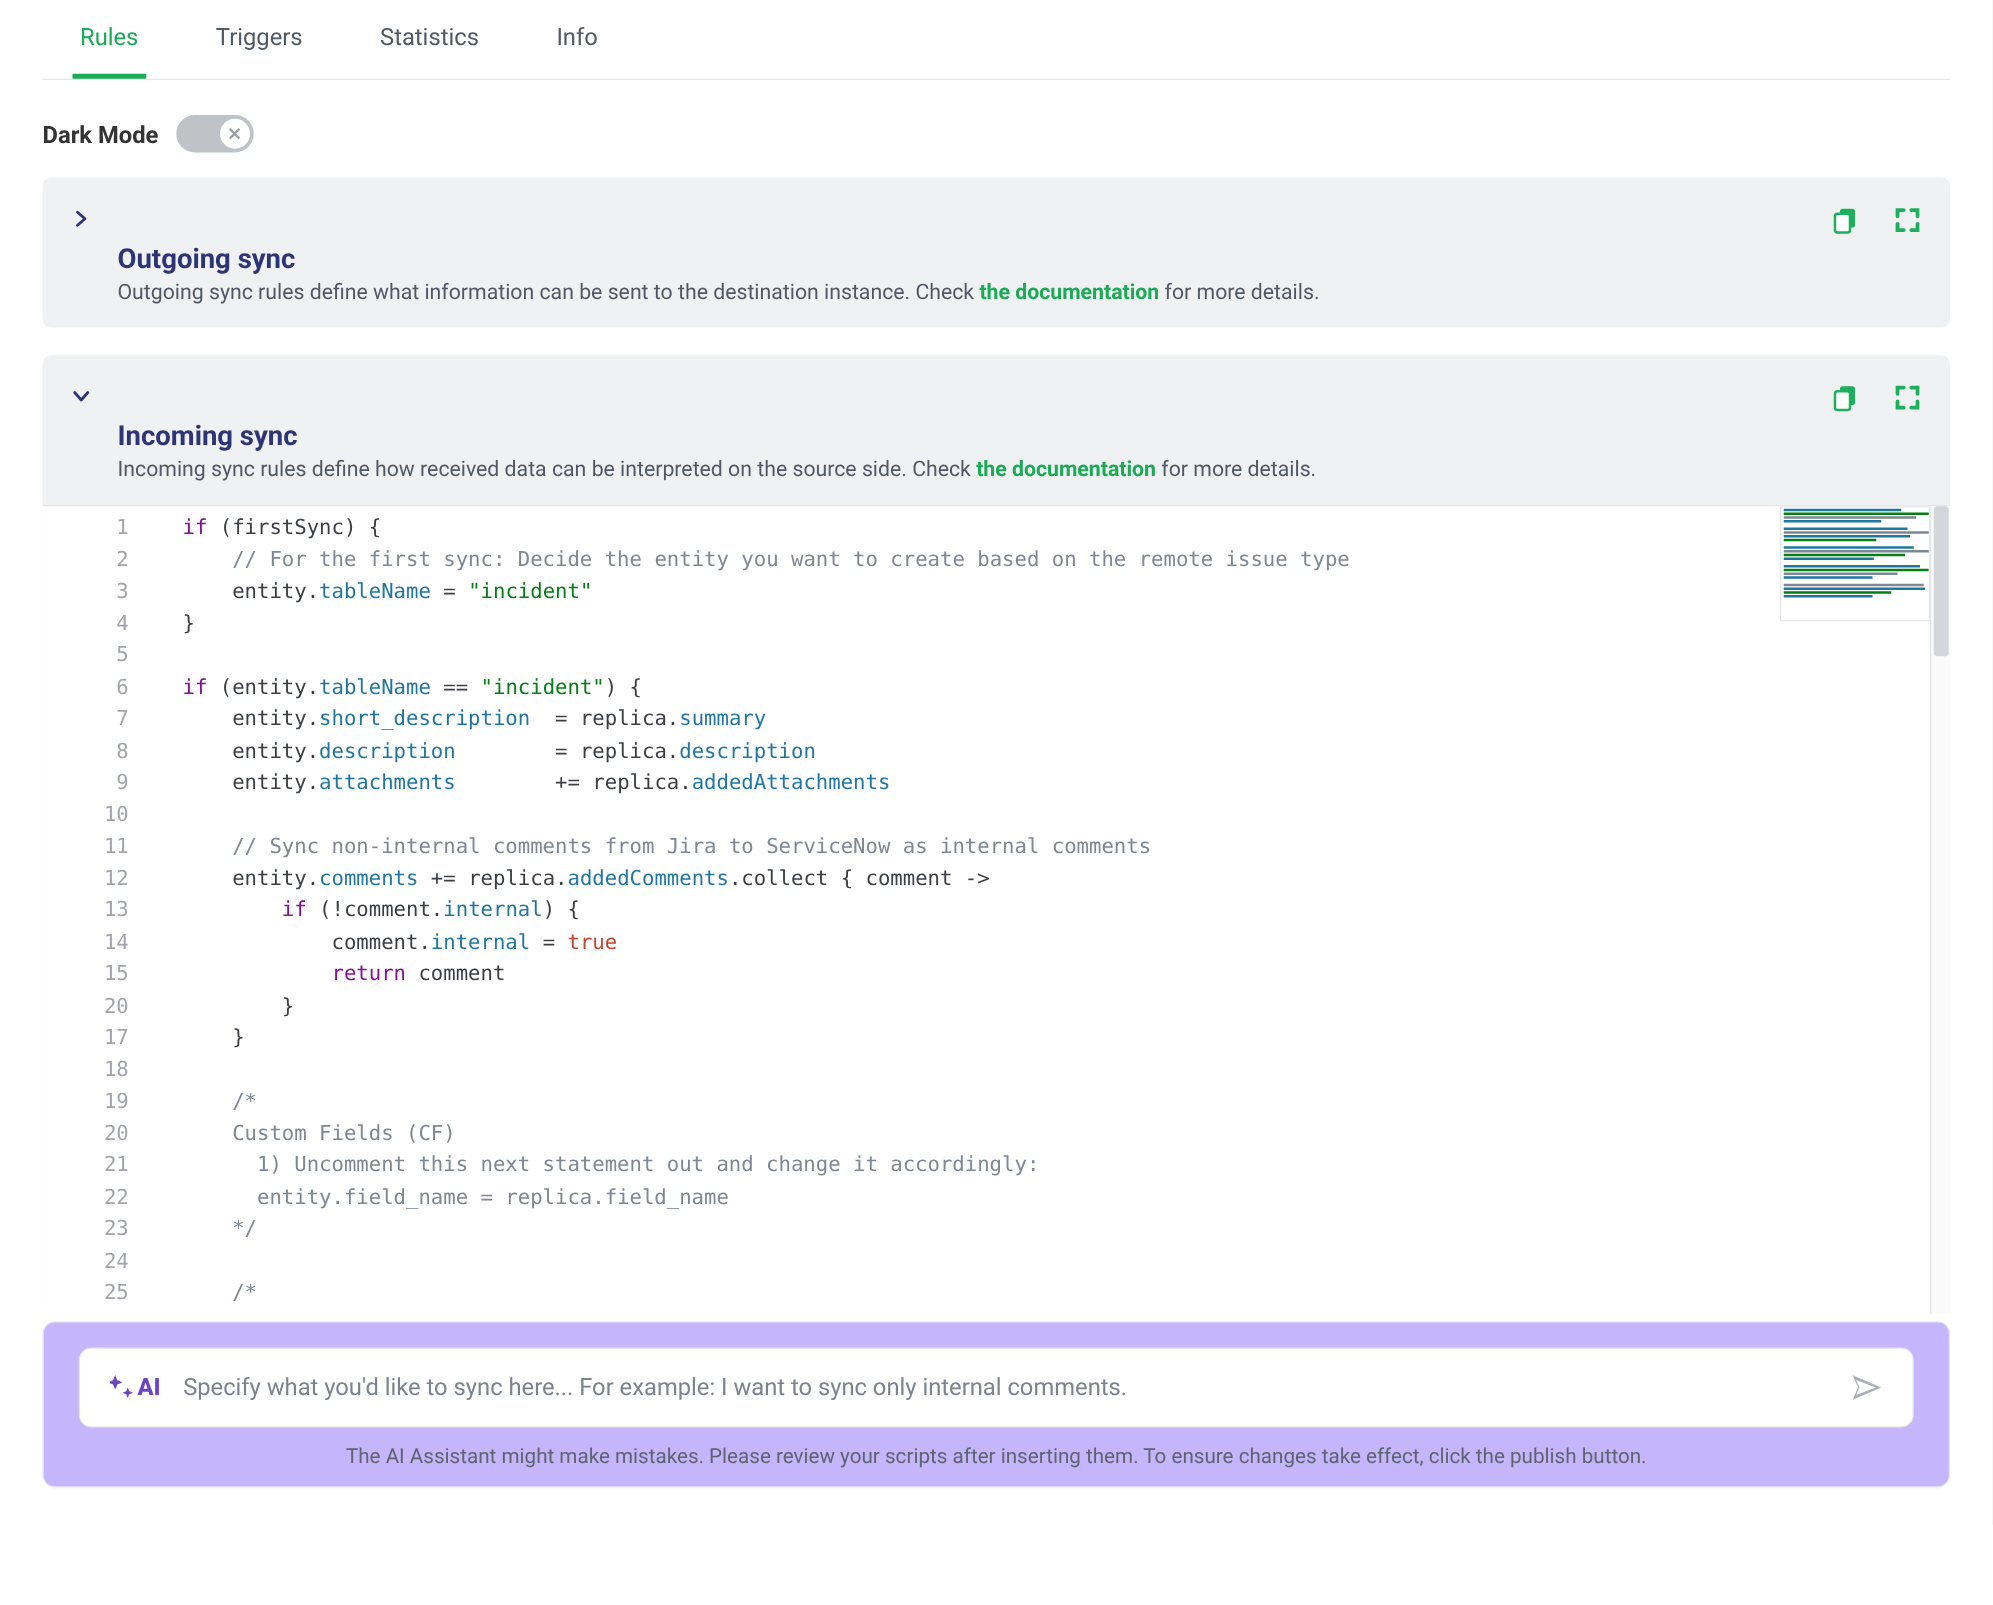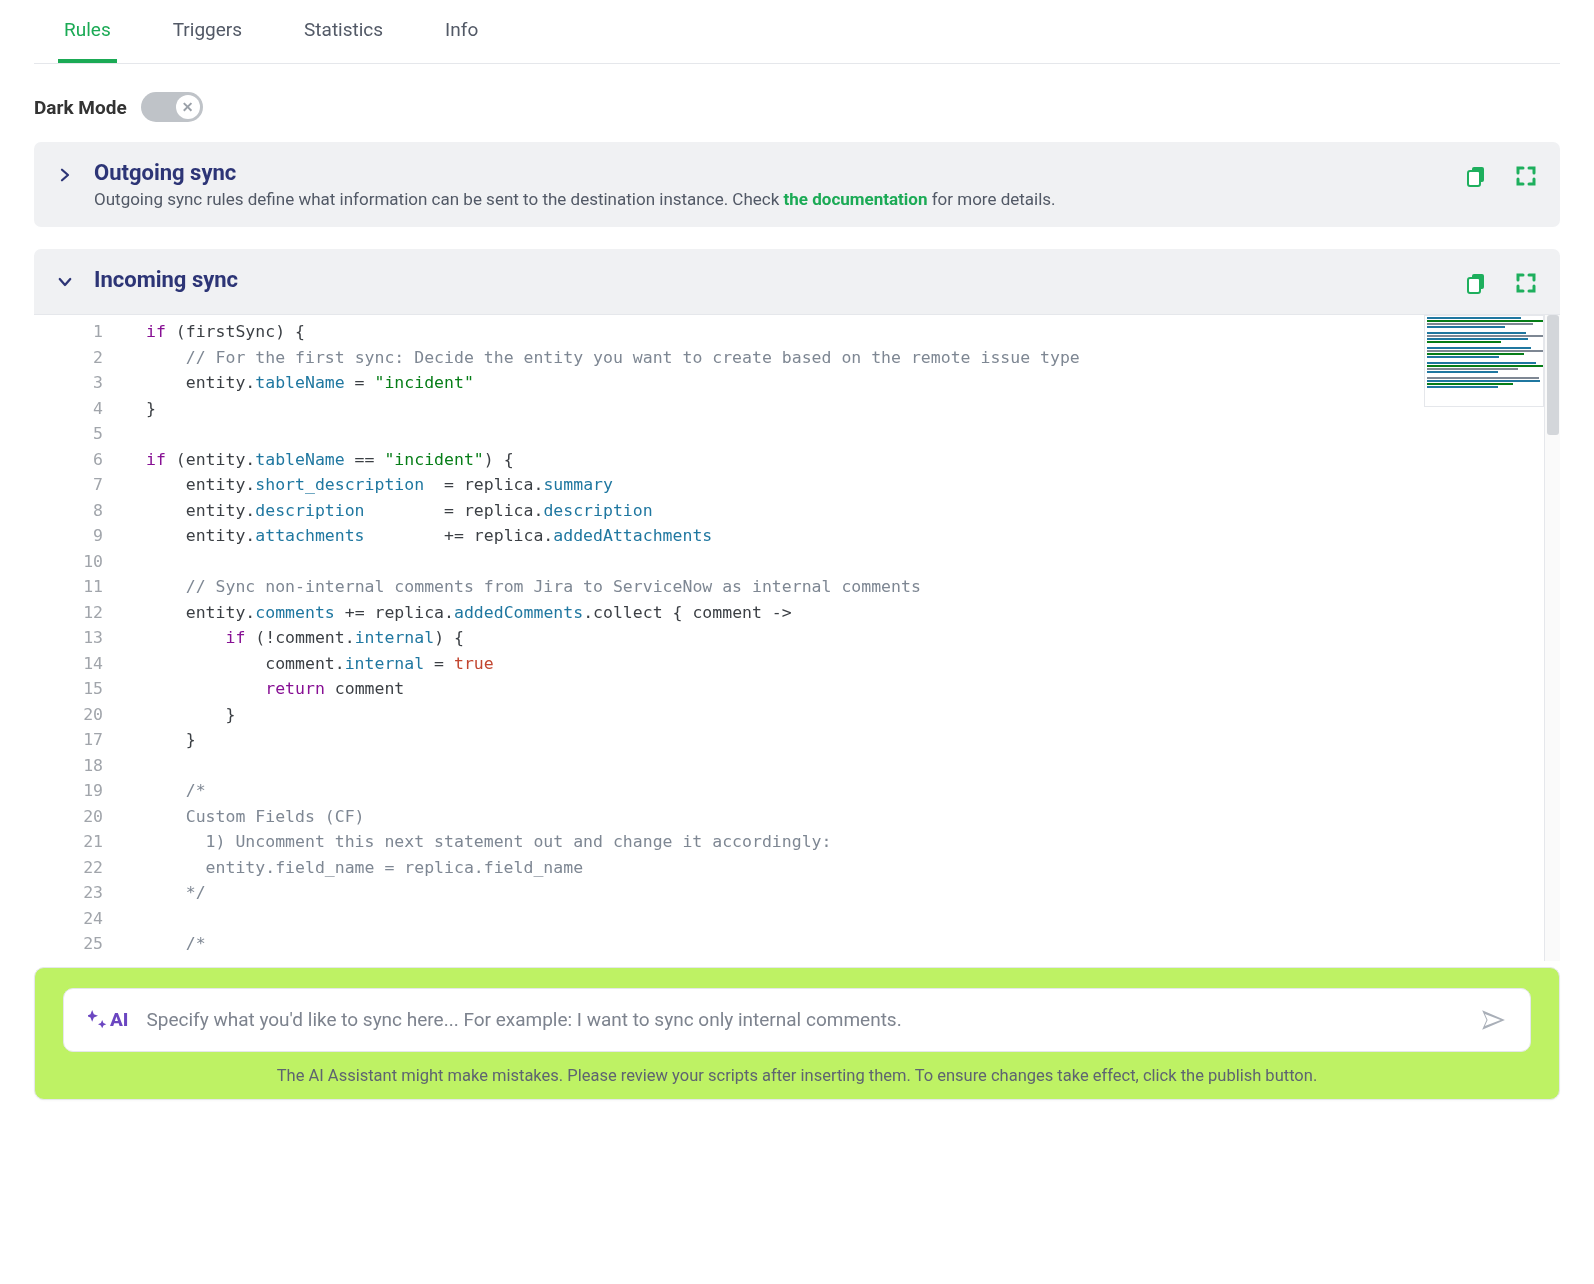--- a/index.html
+++ b/index.html
@@ -67,21 +67,21 @@
   .panel{
     background:var(--panel);
     border-radius:7px;
     margin-bottom:22px;
   }
   .panel-head{
     display:flex;align-items:flex-start;gap:20px;padding:18px 22px 18px 22px;
   }
   .chev{width:18px;height:18px;flex:none;margin-top:6px;}
   .chev svg{display:block;}
-  .panel-titles{flex:1;min-width:0;}
+  .panel-titles{flex:1;min-width:0;margin-top:35px;}
   .panel-title{font-size:22px;font-weight:700;color:var(--indigo);margin:0 0 4px 0;}
   .panel-sub{font-size:17px;color:var(--text);margin:0;}
   .panel-sub .doclink{color:var(--green);font-weight:700;}
   .panel-actions{display:flex;gap:26px;align-items:center;margin-top:4px;}
   .act-icon{color:var(--green-bright);cursor:pointer;}
   .act-icon svg{display:block;}
   
   .editor-wrap{position:relative;background:#fff;border-top:1px solid var(--border);}
   .editor{
     display:flex;font-family:ui-monospace,Menlo,Consolas,monospace;font-size:16.5px;line-height:25.5px;
@@ -101,21 +101,21 @@
     position:absolute;top:0;right:16px;width:120px;height:92px;background:#fff;
     border:1px solid var(--border);overflow:hidden;
   }
   .minimap .mm-line{height:2px;margin:1px 2px;}
   .scrollbar{
     position:absolute;top:0;right:0;width:16px;height:100%;background:#fafafa;border-left:1px solid var(--border);
   }
   .scrollbar-thumb{position:absolute;top:0;left:2px;width:12px;height:120px;background:#d3d6da;border-radius:3px;}
   
   .ai-box{
-    margin-top:6px;border:1px solid var(--border);border-radius:10px;padding:20px 28px 14px 28px;background:#bef264;
+    margin-top:6px;border:1px solid var(--border);border-radius:10px;padding:20px 28px 14px 28px;background:#c4b5fd;
     box-shadow:0 1px 2px rgba(0,0,0,0.03);
   }
   .ai-input-row{
     display:flex;align-items:center;gap:18px;border:1px solid var(--border);border-radius:10px;
     padding:18px 24px;background:#fff;
   }
   .ai-badge{display:flex;align-items:center;gap:2px;color:var(--ai-purple);font-weight:800;font-size:19px;}
   .ai-badge svg{display:block;}
   .ai-placeholder{flex:1;color:#7d838e;font-size:19px;}
   .ai-send{color:#a9afb8;}
@@ -170,20 +170,23 @@
 
 <div class="panel" style="margin-bottom:0;">
   <div class="panel-head">
     <div class="chev">
       <svg width="18" height="18" viewBox="0 0 24 24">
           <path d="M5 8l7 8 7-8" fill="none" stroke="#2d3576" stroke-width="3" stroke-linecap="round" stroke-linejoin="round"></path>
         </svg>
     </div>
     <div class="panel-titles">
       <p class="panel-title">Incoming sync</p>
+      <p class="panel-sub">
+        <span>Incoming sync rules define how received data can be interpreted on the source side. Check </span><span class="doclink">the documentation</span><span> for more details.</span>
+      </p>
     </div>
     <div class="panel-actions">
       <span class="act-icon">
         <svg width="24" height="24" viewBox="0 0 24 24" fill="currentColor">
             <rect x="8" y="3" width="12" height="15" rx="2"></rect>
             <rect x="4" y="7" width="12" height="15" rx="2" fill="#fff" stroke="currentColor" stroke-width="2"></rect>
           </svg>
       </span>
       <span class="act-icon">
         <svg width="24" height="24" viewBox="0 0 24 24" fill="none" stroke="currentColor" stroke-width="3" stroke-linecap="round">

